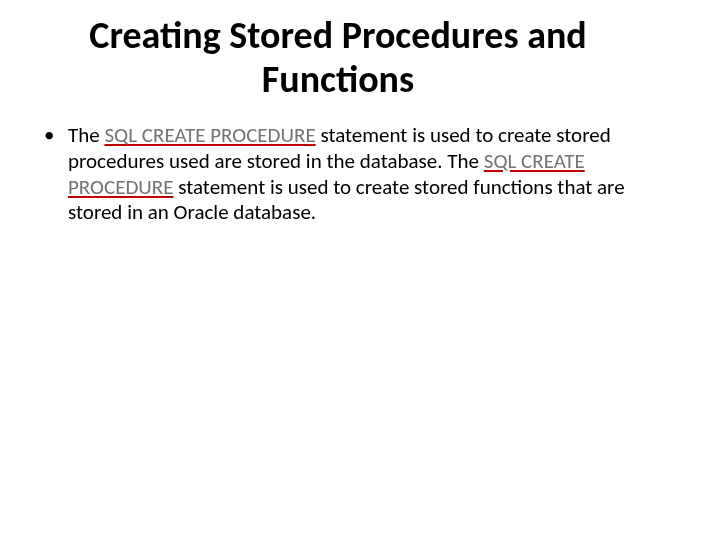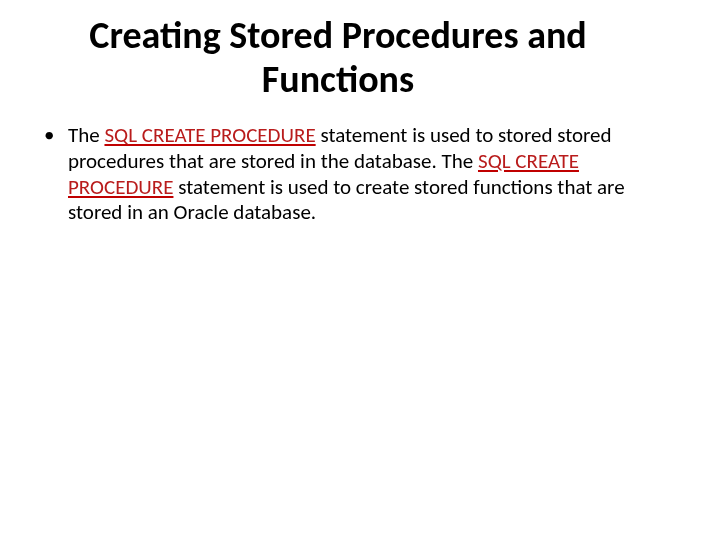--- a/index.html
+++ b/index.html
@@ -43,30 +43,30 @@
   ul.bullets > li::before {
     content: "•";
     position: absolute;
     left: 6px;
     top: 0;
     font-size: 21px;
     line-height: 1.22;
     color: #000000;
   }
   .kw {
-    color: #b91c1c;
+    color: #737373;
     text-decoration: underline;
     text-decoration-color: #c00000;
   }
 </style>
 </head>
 <body>
 
 <div class="slide">
   <h1 class="title">Creating Stored Procedures and Functions</h1>
   <div class="body">
     <ul class="bullets">
       <li>
-        <span>The </span><span class="kw">SQL CREATE PROCEDURE</span><span> statement is used to stored stored procedures that are stored in the database. The </span><span class="kw">SQL CREATE PROCEDURE</span><span> statement is used to create stored functions that are stored in an Oracle database.</span>
+        <span>The </span><span class="kw">SQL CREATE PROCEDURE</span><span> statement is used to create stored procedures used are stored in the database. The </span><span class="kw">SQL CREATE PROCEDURE</span><span> statement is used to create stored functions that are stored in an Oracle database.</span>
       </li>
     </ul>
   </div>
 </div>
 
 </body></html>

